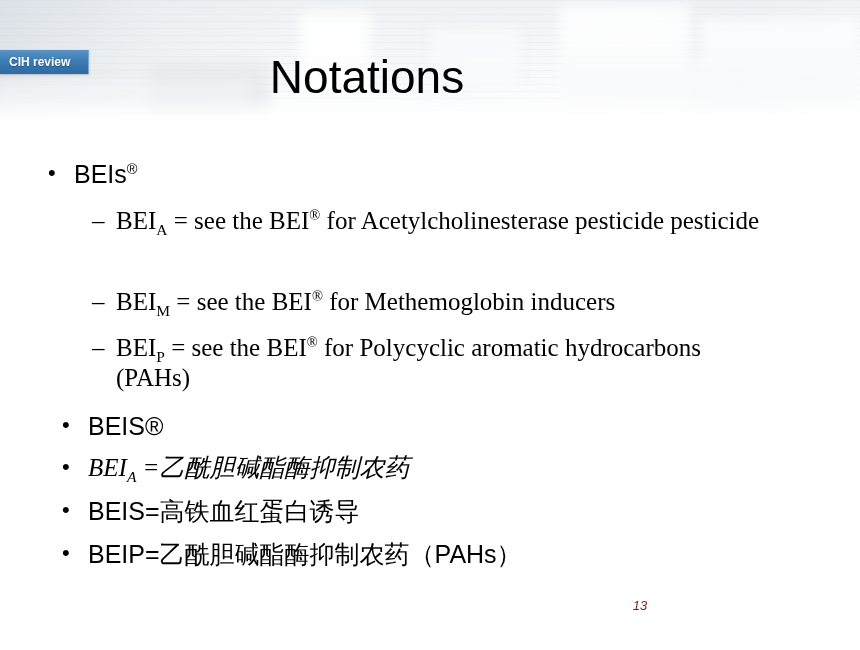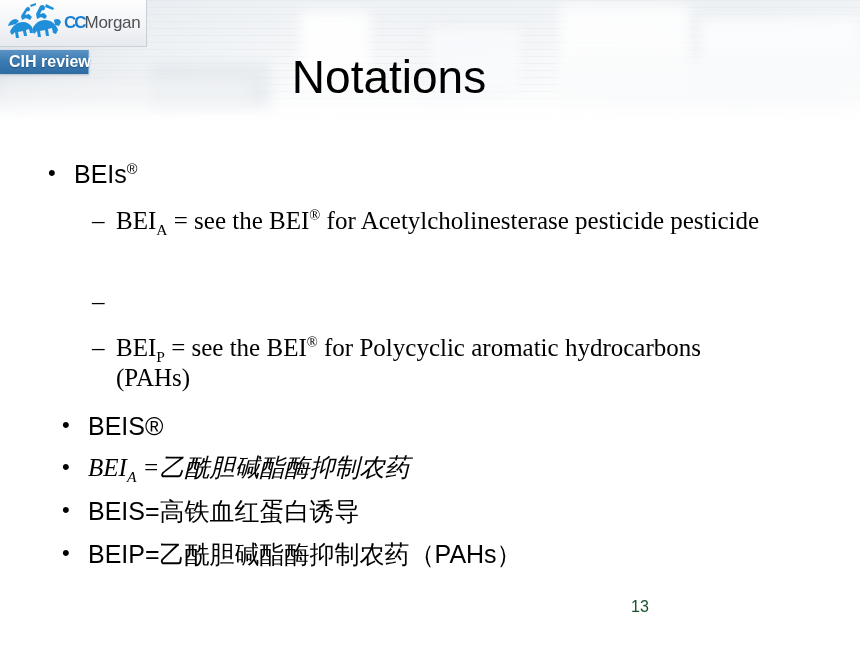--- a/index.html
+++ b/index.html
@@ -109,38 +109,37 @@
     height: 24px;
     background: linear-gradient(to bottom, #5b93c4 0%, #3b7cb3 45%, #2f6ba3 100%);
     border-right: 1px solid #7aa8cf;
     display: flex;
     align-items: center;
     box-shadow: 0 1px 2px rgba(80,100,120,0.35);
   }
   .section-tab-label {
     color: #ffffff;
     font-family: "Liberation Sans", sans-serif;
-    font-size: 16px;
+    font-size: 12px;
     font-weight: bold;
     padding-left: 9px;
     white-space: nowrap;
     text-shadow: 0 1px 1px rgba(20,50,80,0.5);
   }
 
   
   .slide-title {
     position: absolute;
     left: 0; top: 50px;
     width: 734px;
     text-align: center;
     font-family: "Liberation Sans", sans-serif;
     font-size: 46px;
     color: #000000;
     letter-spacing: 0px;
-    margin-left: 22px;
   }
 
   
   .body-area {
     position: absolute;
     left: 0; top: 150px;
     width: 860px;
     height: 440px;
   }
 
@@ -196,63 +195,42 @@
   #b-beip-c { left: 62px;  top: 390px; }
 
   
   .page-number {
     position: absolute;
     left: 600px;
     top: 598px;
     width: 80px;
     text-align: center;
     font-family: "Liberation Sans", sans-serif;
-    font-size: 16px;
-    color: #14532d;
+    font-size: 13px;
+    color: #7f1d1d;
+    font-style: italic;
   }
 </style>
 </head>
 <body>
 
 <div class="slide">
 
   <div class="banner">
     <div class="banner-photo"></div>
     <div class="banner-blob blob-a"></div>
     <div class="banner-blob blob-b"></div>
     <div class="banner-blob blob-c"></div>
     <div class="banner-blob blob-d"></div>
     <div class="banner-blob blob-e"></div>
     <div class="banner-blob blob-f"></div>
     <div class="banner-blob blob-g"></div>
     <div class="banner-fade"></div>
   </div>
 
-  <div class="logo-plate">
-    <svg class="logo-mark" viewBox="0 0 56 42">
-      <g fill="#1e8fd8">
-
-        <path d="M4 30 C6 24 11 20 17 20 C21 20 24 22 26 25 L27 31 L24 31 L23 27 L20 28 L21 34 L18 34 L17 29 L12 30 L13 36 L10 36 L9 30 L6 33 Z"></path>
-
-        <path d="M2 24 C3 20 6 17 10 17 L13 19 L10 22 L6 23 Z"></path>
-
-        <path d="M26 28 C28 22 33 18 39 18 C45 18 50 22 52 28 L50 32 L47 31 L46 26 L42 27 L43 34 L40 34 L39 28 L34 29 L35 35 L32 35 L31 29 L28 32 Z"></path>
-
-        <path d="M48 18 C51 16 54 17 55 20 L53 24 L49 23 Z"></path>
-
-        <path d="M20 6 C22 4 24 5 24 7 C24 9 22 10 21 9 L19 13 L23 12 L26 15 L24 18 L20 16 L16 18 L15 14 Z"></path>
-
-        <path d="M34 4 C36 2 39 3 39 6 C39 8 37 9 36 8 L34 12 L38 11 L41 14 L39 17 L35 15 L31 17 L30 12 Z"></path>
-
-        <path d="M40 2 L48 6 L47 8 L39 5 Z"></path>
-        <path d="M24 3 L30 1 L30 3 L25 5 Z"></path>
-      </g>
-    </svg>
-    <div class="logo-word"><span class="logo-cc">CC</span><span class="logo-morgan">Morgan</span></div>
-  </div>
 
   <div class="section-tab">
     <span class="section-tab-label">CIH review</span>
   </div>
 
   <div class="slide-title">Notations</div>
 
   <div class="body-area">
 
     <div class="l1" id="b-beis">
@@ -260,20 +238,21 @@
       <span class="txt"><span>BEIs</span><sup class="reg">®</sup></span>
     </div>
 
     <div class="l2" id="s-beia">
       <span class="dash">–</span>
       <span class="txt"><span>BEI</span><sub class="sb">A</sub><span> = see the BEI</span><sup class="reg">®</sup><span> for Acetylcholinesterase pesticide pesticide</span></span>
     </div>
 
     <div class="l2" id="s-beim">
       <span class="dash">–</span>
+      <span class="txt"><span>BEI</span><sub class="sb">M</sub><span> = see the BEI</span><sup class="reg">®</sup><span> for Methemoglobin inducers</span></span>
     </div>
 
     <div class="l2" id="s-beip">
       <span class="dash">–</span>
       <span class="txt"><span>BEI</span><sub class="sb">P</sub><span> = see the BEI</span><sup class="reg">®</sup><span> for Polycyclic aromatic hydrocarbons (PAHs)</span></span>
     </div>
 
     <div class="l1" id="b-beis2">
       <span class="dot">•</span>
       <span class="txt">BEIS®</span>

